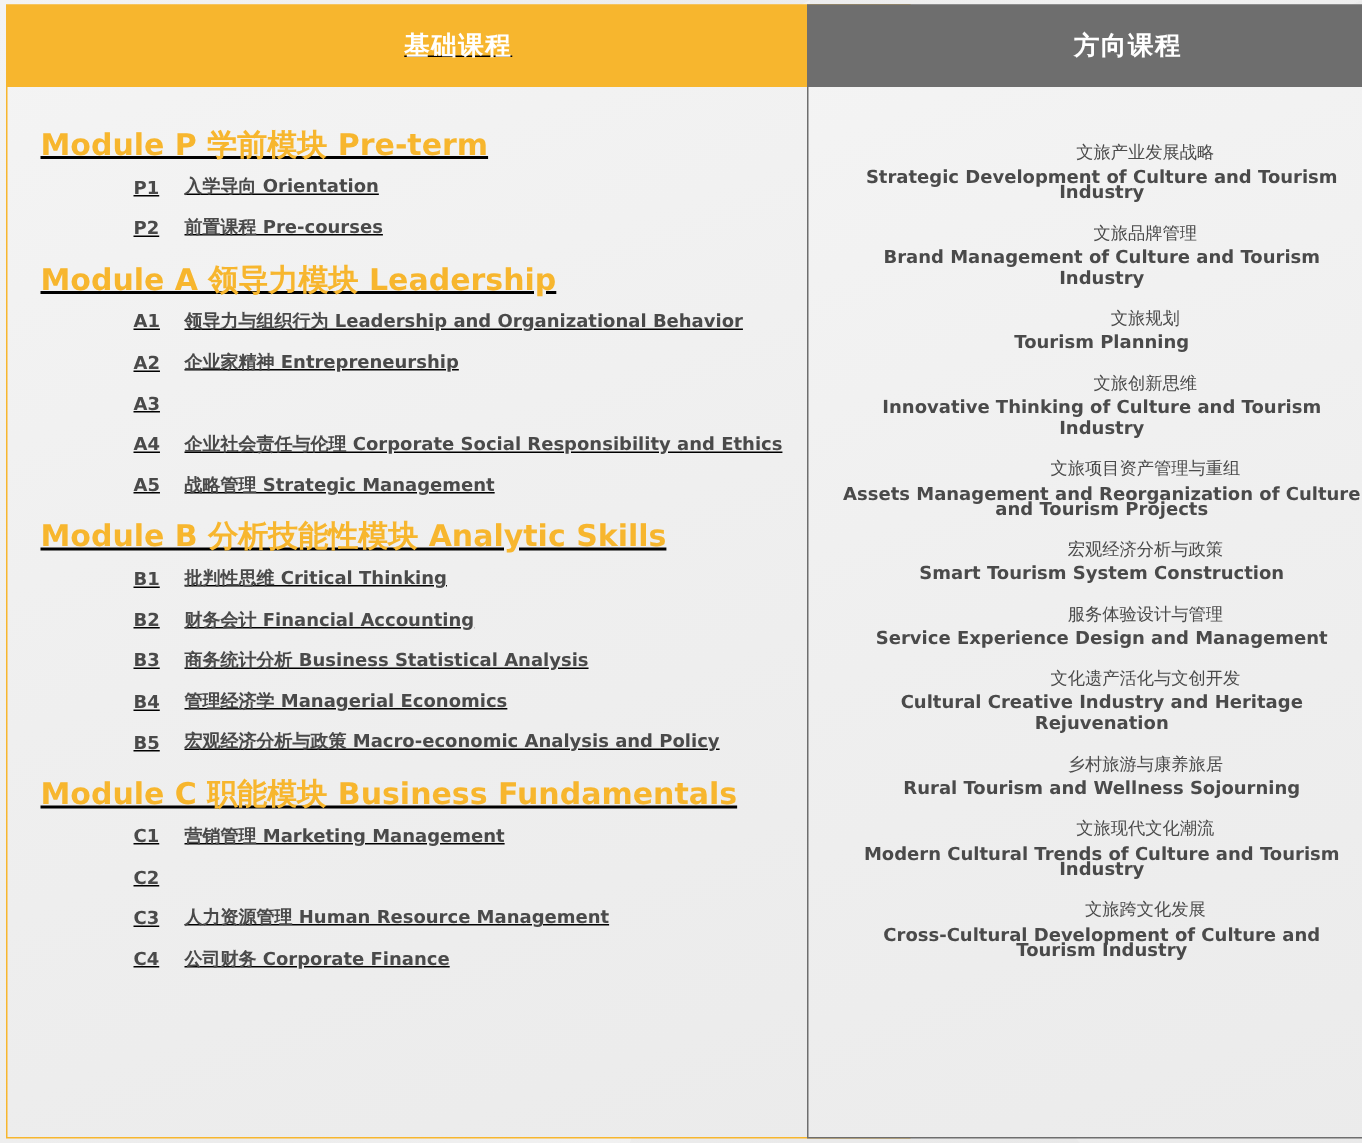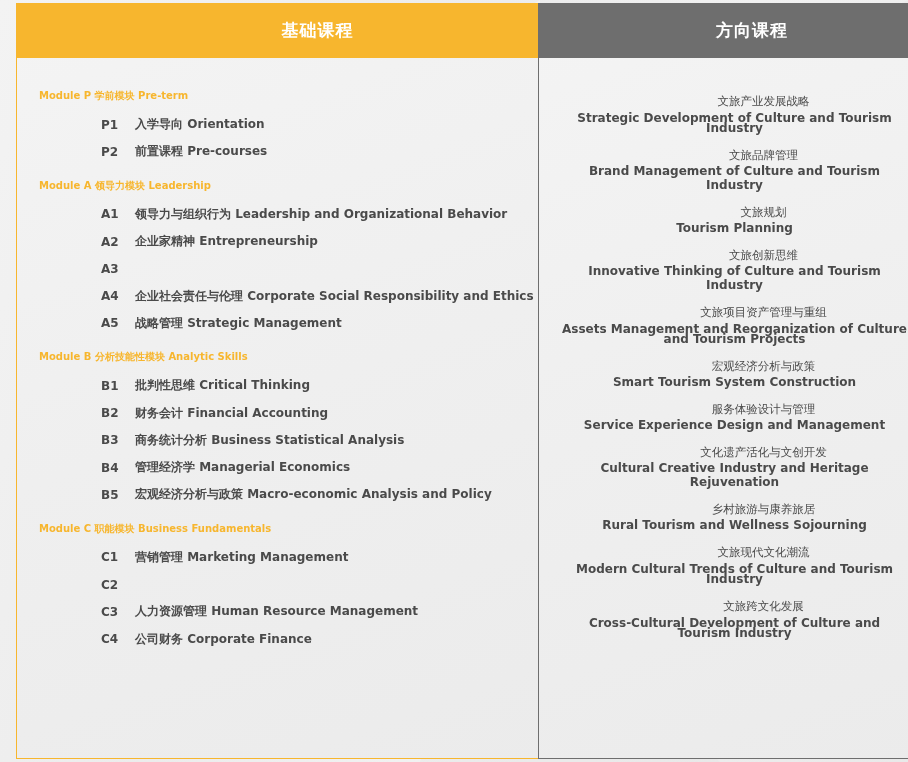--- a/index.html
+++ b/index.html
@@ -6,33 +6,33 @@
   body {
     width:908px; height:762px; overflow:hidden; position:relative;
     background: linear-gradient(115deg, #f3f3f3 0%, #ececec 40%, #f1f1f1 60%, #e9e9e9 100%);
     font-family: "DejaVu Sans", "Liberation Sans", sans-serif;
   }
   .bg-shard { position:absolute; pointer-events:none; }
   .panel {
     position:absolute; top:3px; box-sizing:border-box;
     background: linear-gradient(160deg, #f4f4f4 0%, #efefef 50%, #ebebeb 100%);
   }
-  .panel-left { left:16px; width:603px; height:756px; border:1px solid #F7B62E; }
+  .panel-left { left:4px; width:603px; height:756px; border:1px solid #F7B62E;text-decoration:underline; }
   .panel-right { left:538px; width:428px; height:756px; border:1px solid #6E6E6E;text-align:center; }
   .panel-header {
     height:55px; display:flex; align-items:center; justify-content:center;
     color:#ffffff; font-weight:bold; font-size:17px; letter-spacing:1px;
     margin:-1px -1px 0 -1px;
   }
   .panel-left .panel-header { background:#F7B62E; }
   .panel-right .panel-header { background:#6E6E6E; }
 
   .left-body { position:relative; padding:28px 0 0 22px; }
   .module-title {
-    color:#F7B62E; font-weight:bold; font-size:10px;
+    color:#F7B62E; font-weight:bold; font-size:20px;
     height:20px; line-height:20px; margin-bottom:5px; white-space:nowrap;
   }
   .course-list { margin:0 16px 10px 0; padding:0; list-style:none; }
   .course {
     display:flex; height:27.3px; align-items:center;
     font-size:12px; font-weight:bold; color:#4a4a4a; white-space:nowrap;
   }
   .course .code { width:34px; margin-left:62px; }
   .course .name { }
 

